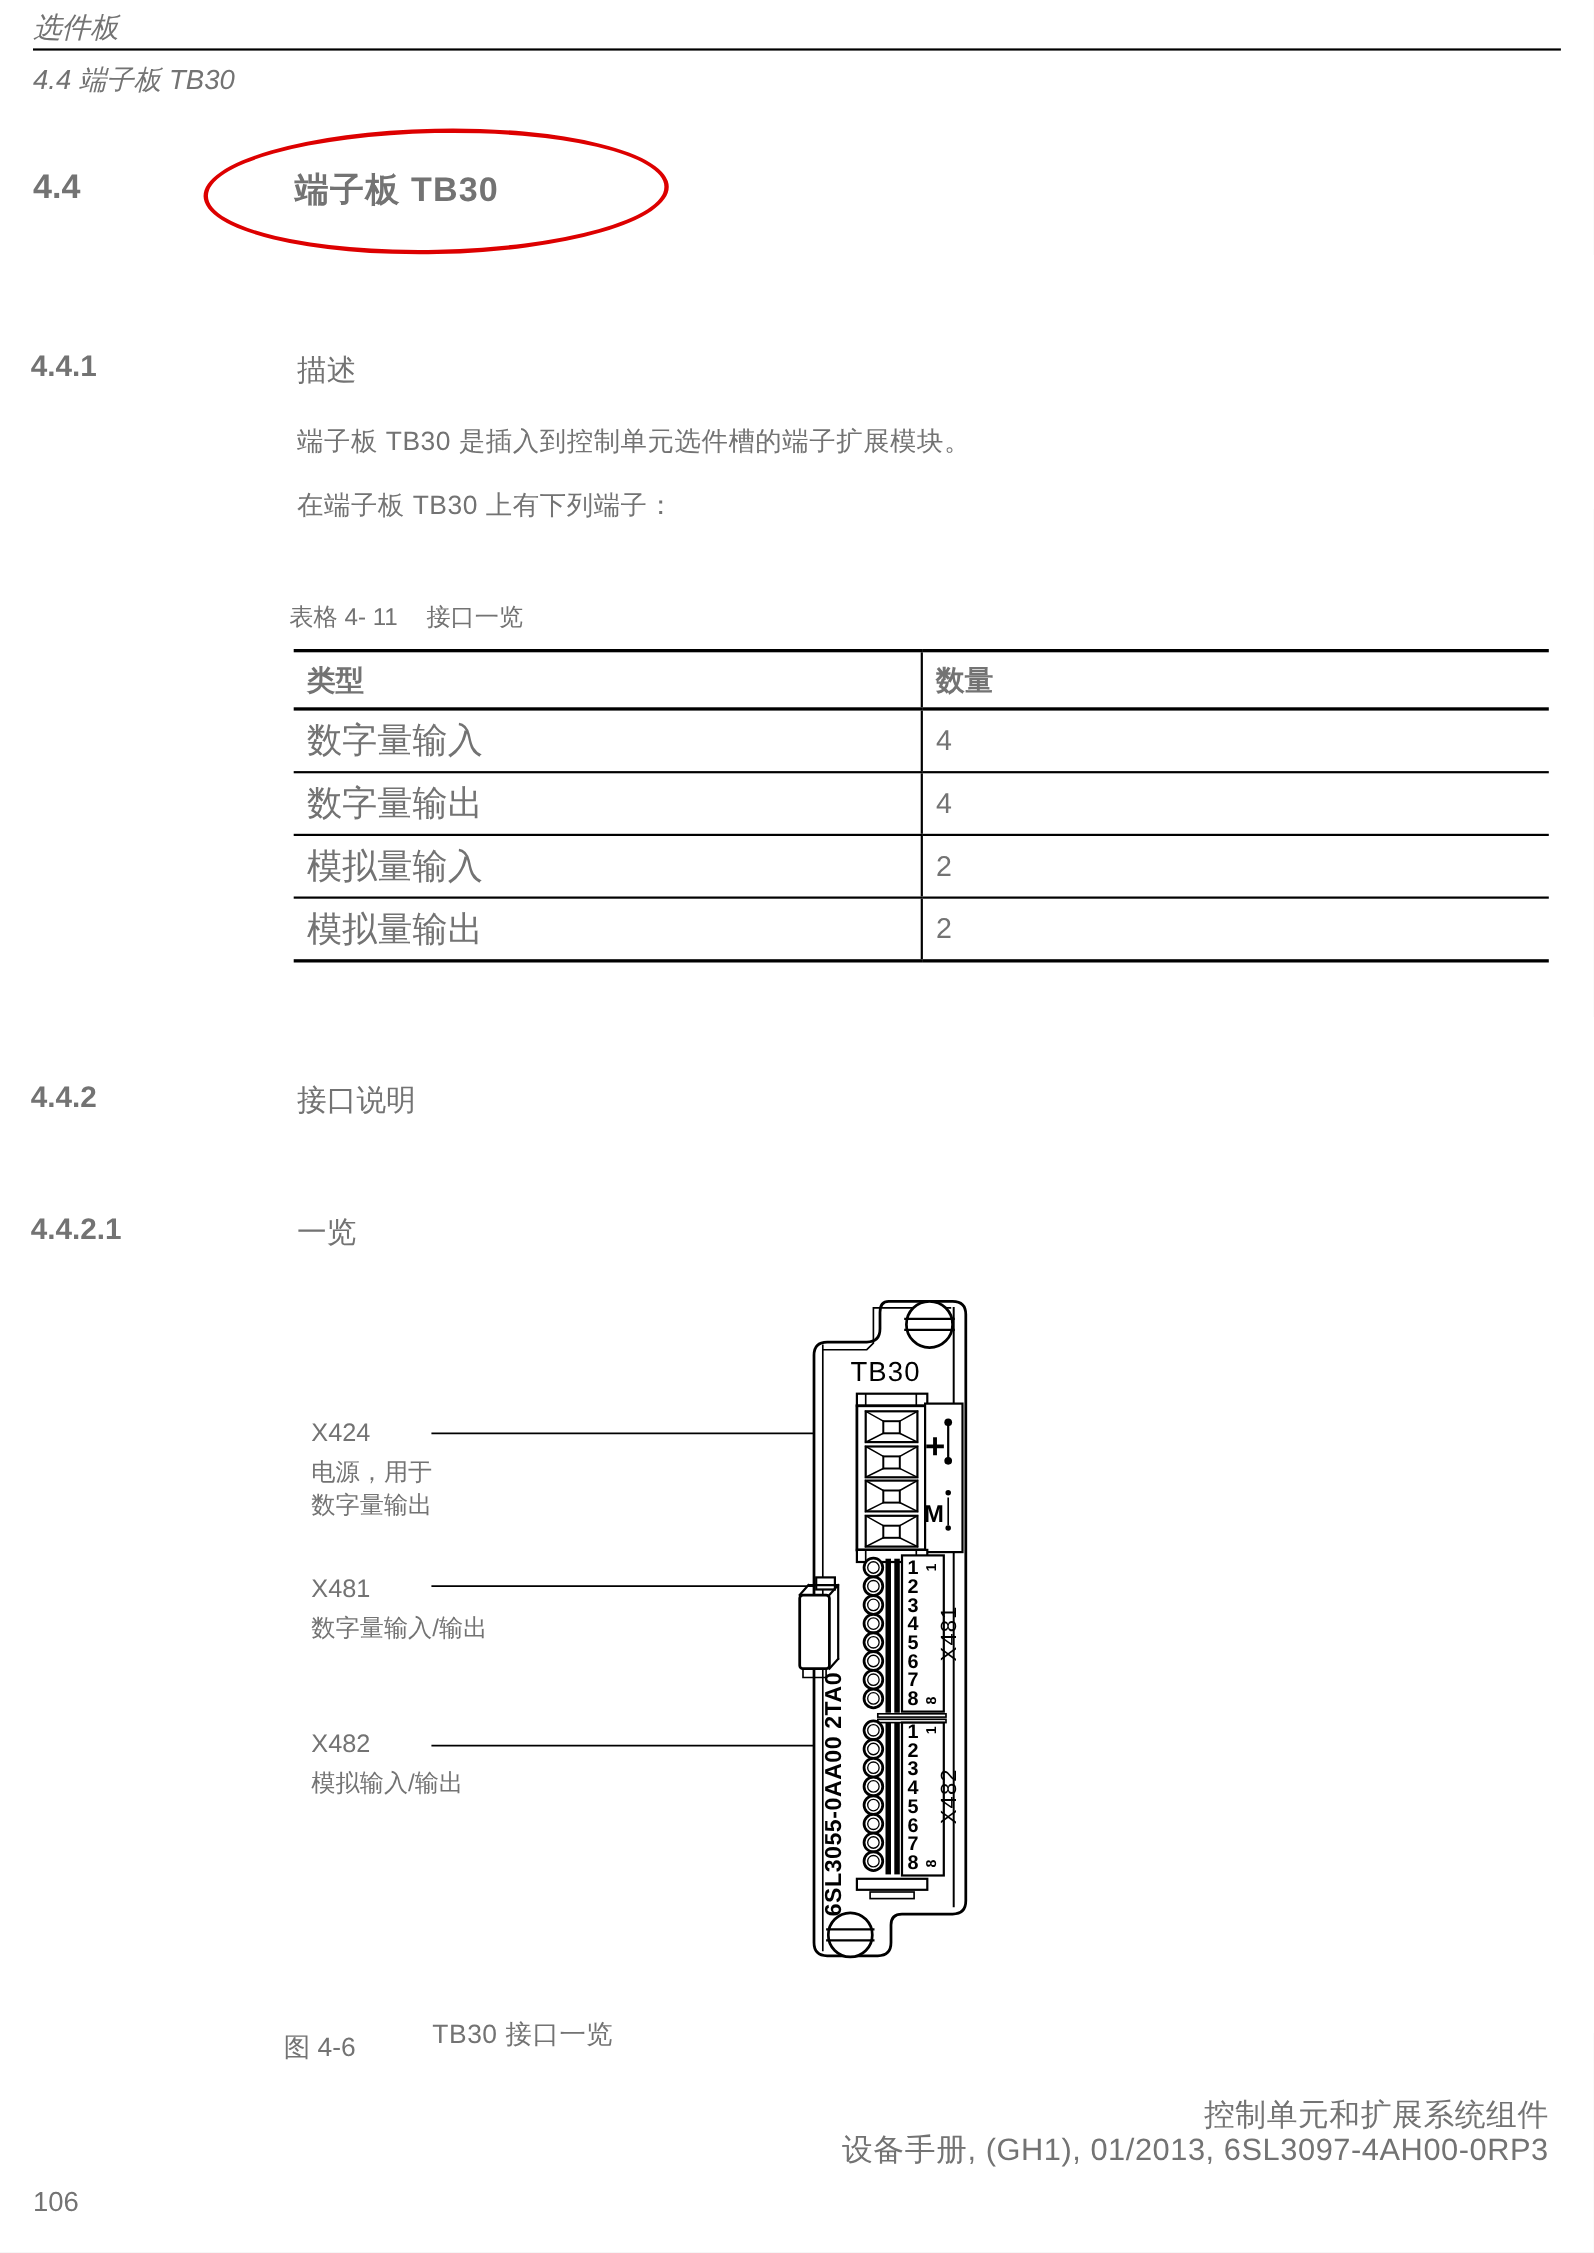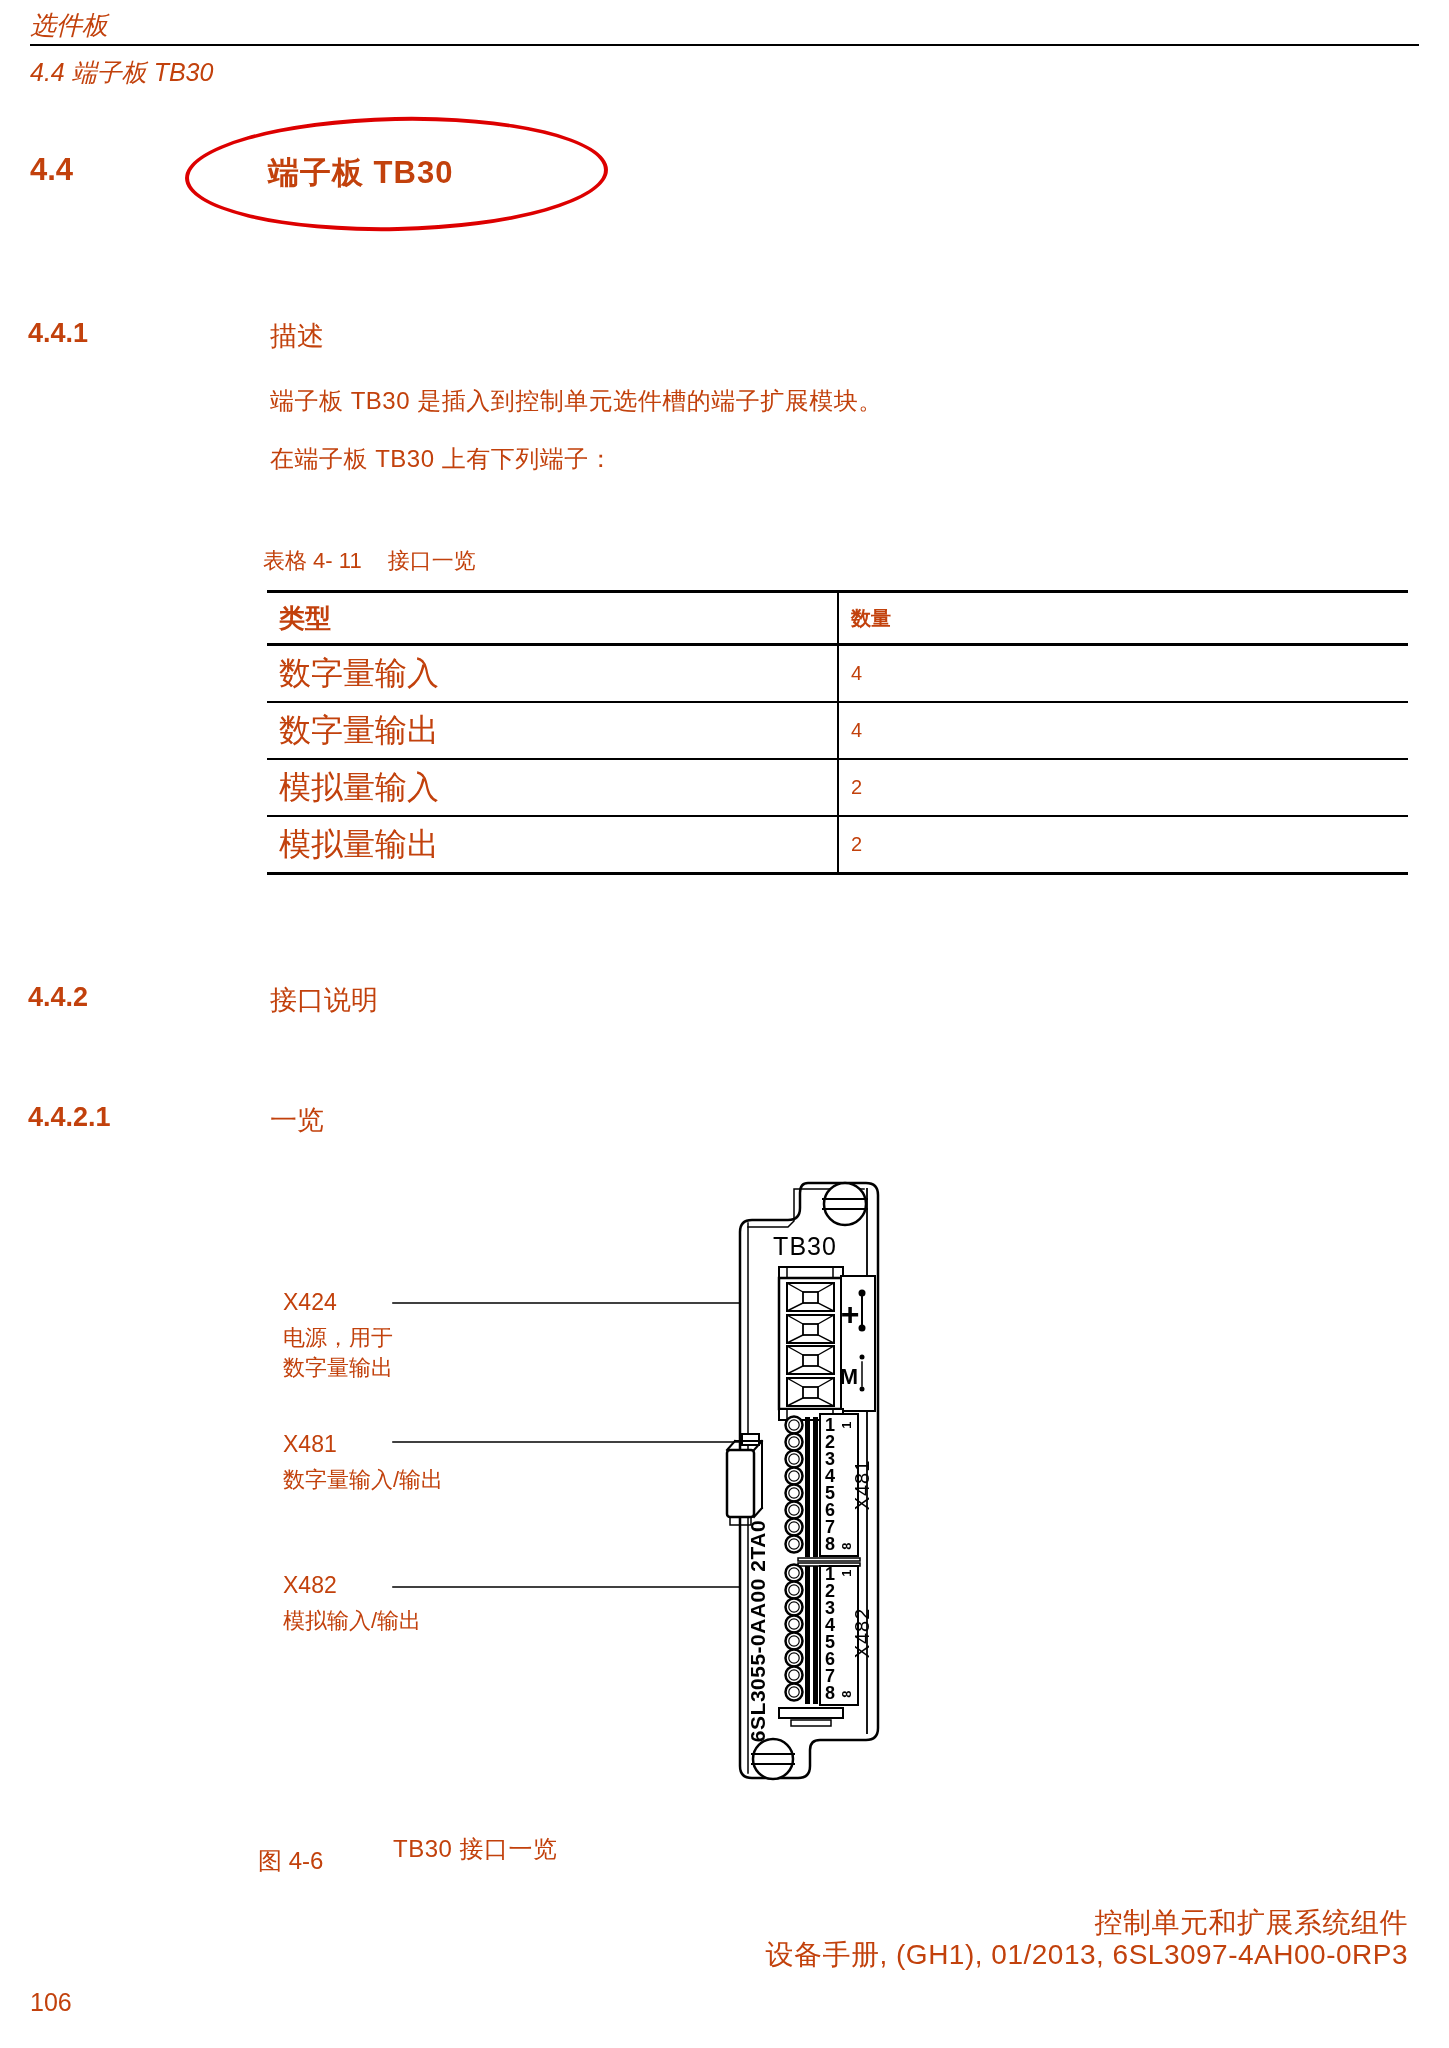--- a/index.html
+++ b/index.html
@@ -1,18 +1,18 @@
 <!DOCTYPE html>
 <html><head>
 <meta charset="utf-8">
 <style>
   html,body{margin:0;padding:0;background:#e8e8e8;}
   .page{
     position:relative;width:1449px;height:2048px;background:#ffffff;
-    font-family:"Liberation Sans",sans-serif;color:#c2410c;overflow:hidden;
+    font-family:"Liberation Sans",sans-serif;color:#737373;overflow:hidden;
     margin:0 auto;
   }
   .abs{position:absolute;}
   
   .hdr-chapter{left:30px;top:8px;font-size:26px;font-style:italic;}
   .hdr-rule{left:30px;top:44px;width:1389px;height:2px;background:#000;}
   .hdr-section{left:30px;top:56px;font-size:25px;font-style:italic;}
   
   .title-num{left:30px;top:152px;font-size:31px;font-weight:bold;}
   .title-text{left:268px;top:152px;font-size:31px;font-weight:bold;letter-spacing:1px;}
@@ -42,21 +42,21 @@
   table.iface th{
     border-top:3px solid #000;border-bottom:3px solid #000;
     height:50px;font-size:26px;font-weight:bold;text-align:left;
     padding:0 0 0 12px;vertical-align:middle;
   }
   table.iface td{
     border-bottom:2px solid #000;height:55px;font-size:32px;
     padding:0 0 0 12px;vertical-align:middle;
   }
   table.iface tr.last td{border-bottom:3px solid #000;}
-  table.iface th.qty,table.iface td.qty{border-left:2px solid #000;font-size:20px;}
+  table.iface th.qty,table.iface td.qty{border-left:2px solid #000;font-size:26px;}
   
   .diagram{left:260px;top:1163px;width:680px;height:670px;}
   .dlabel{position:absolute;font-size:23px;}
   .dlabel .sub{font-size:22px;line-height:30px;margin-top:7px;}
   .lx424{left:23px;top:126px;}
   .lx481{left:23px;top:268px;}
   .lx482{left:23px;top:409px;}
   
   .fig-label{left:258px;top:1833px;font-size:24px;margin-top:12px;}
   .fig-caption{left:393px;top:1833px;font-size:24px;letter-spacing:0.5px;}

